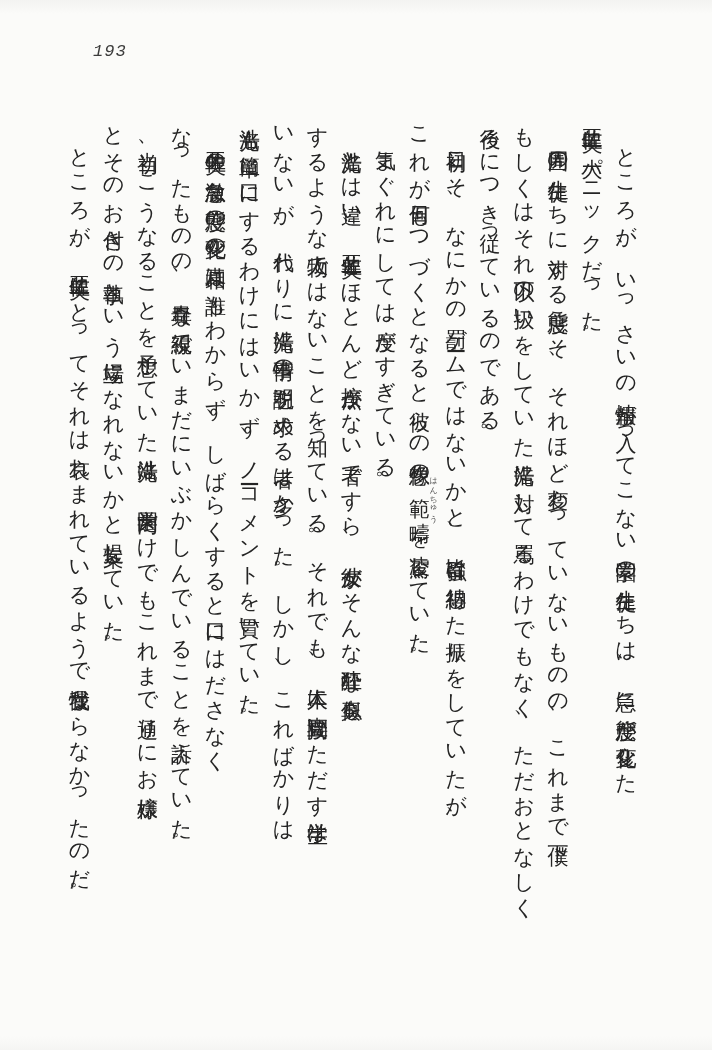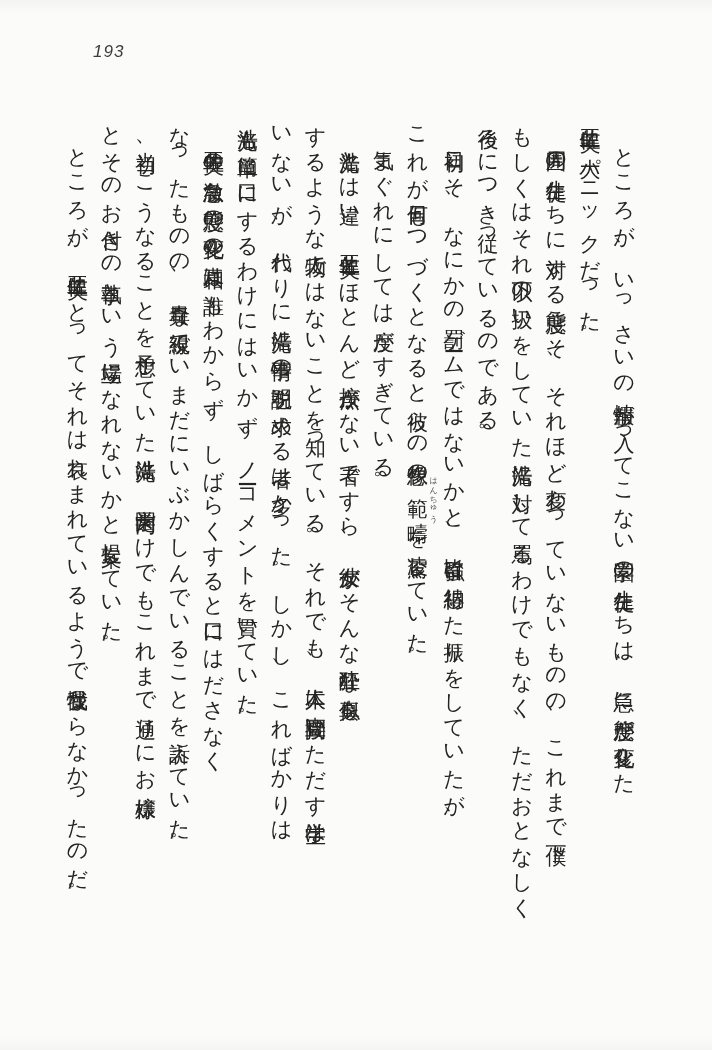--- a/index.html
+++ b/index.html
@@ -7,21 +7,21 @@
     padding: 0;
     background: #e9e9e7;
   }
   .page {
     position: relative;
     width: 712px;
     height: 1050px;
     margin: 0 auto;
     background: linear-gradient(180deg, #f3f3f1 0px, #fbfbf9 14px, #fbfbf9 1036px, #f5f5f3 1050px);
     overflow: hidden;
-    font-family: Liberation Sans, sans-serif;
+    font-family: Liberation Mono, monospace;
   }
   .page-number {
     position: absolute;
     top: 42px;
     left: 93px;
     font-size: 17px;
     font-style: italic;
     color: #3c3c3c;
     letter-spacing: 1px;
   }

